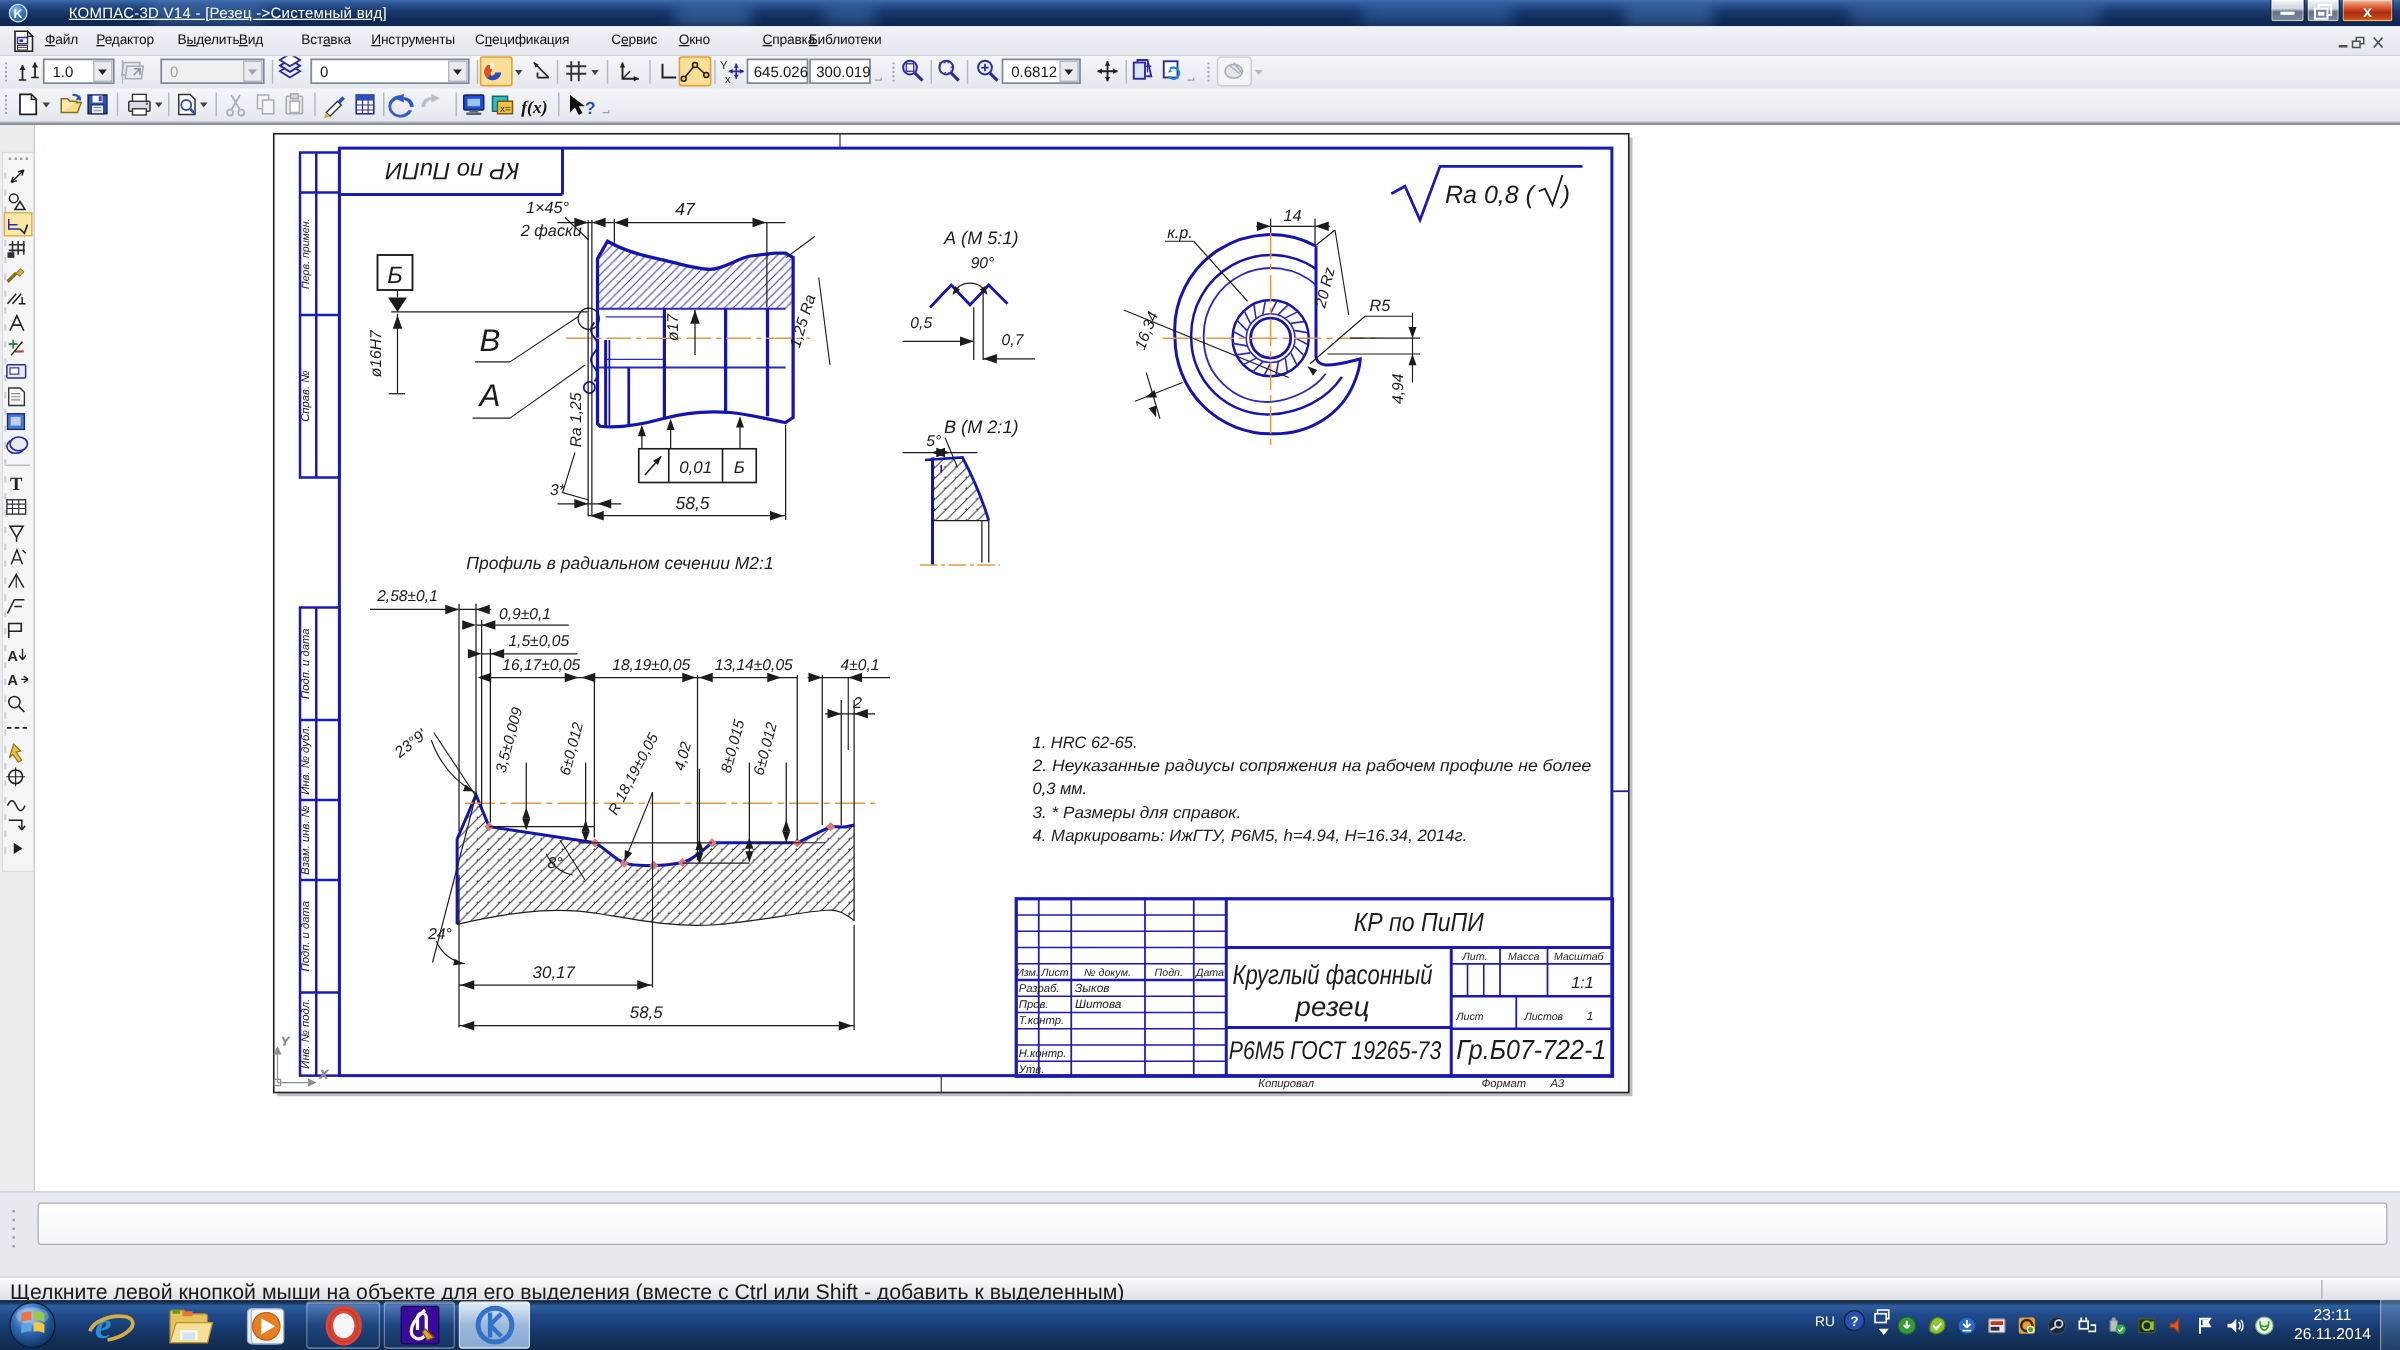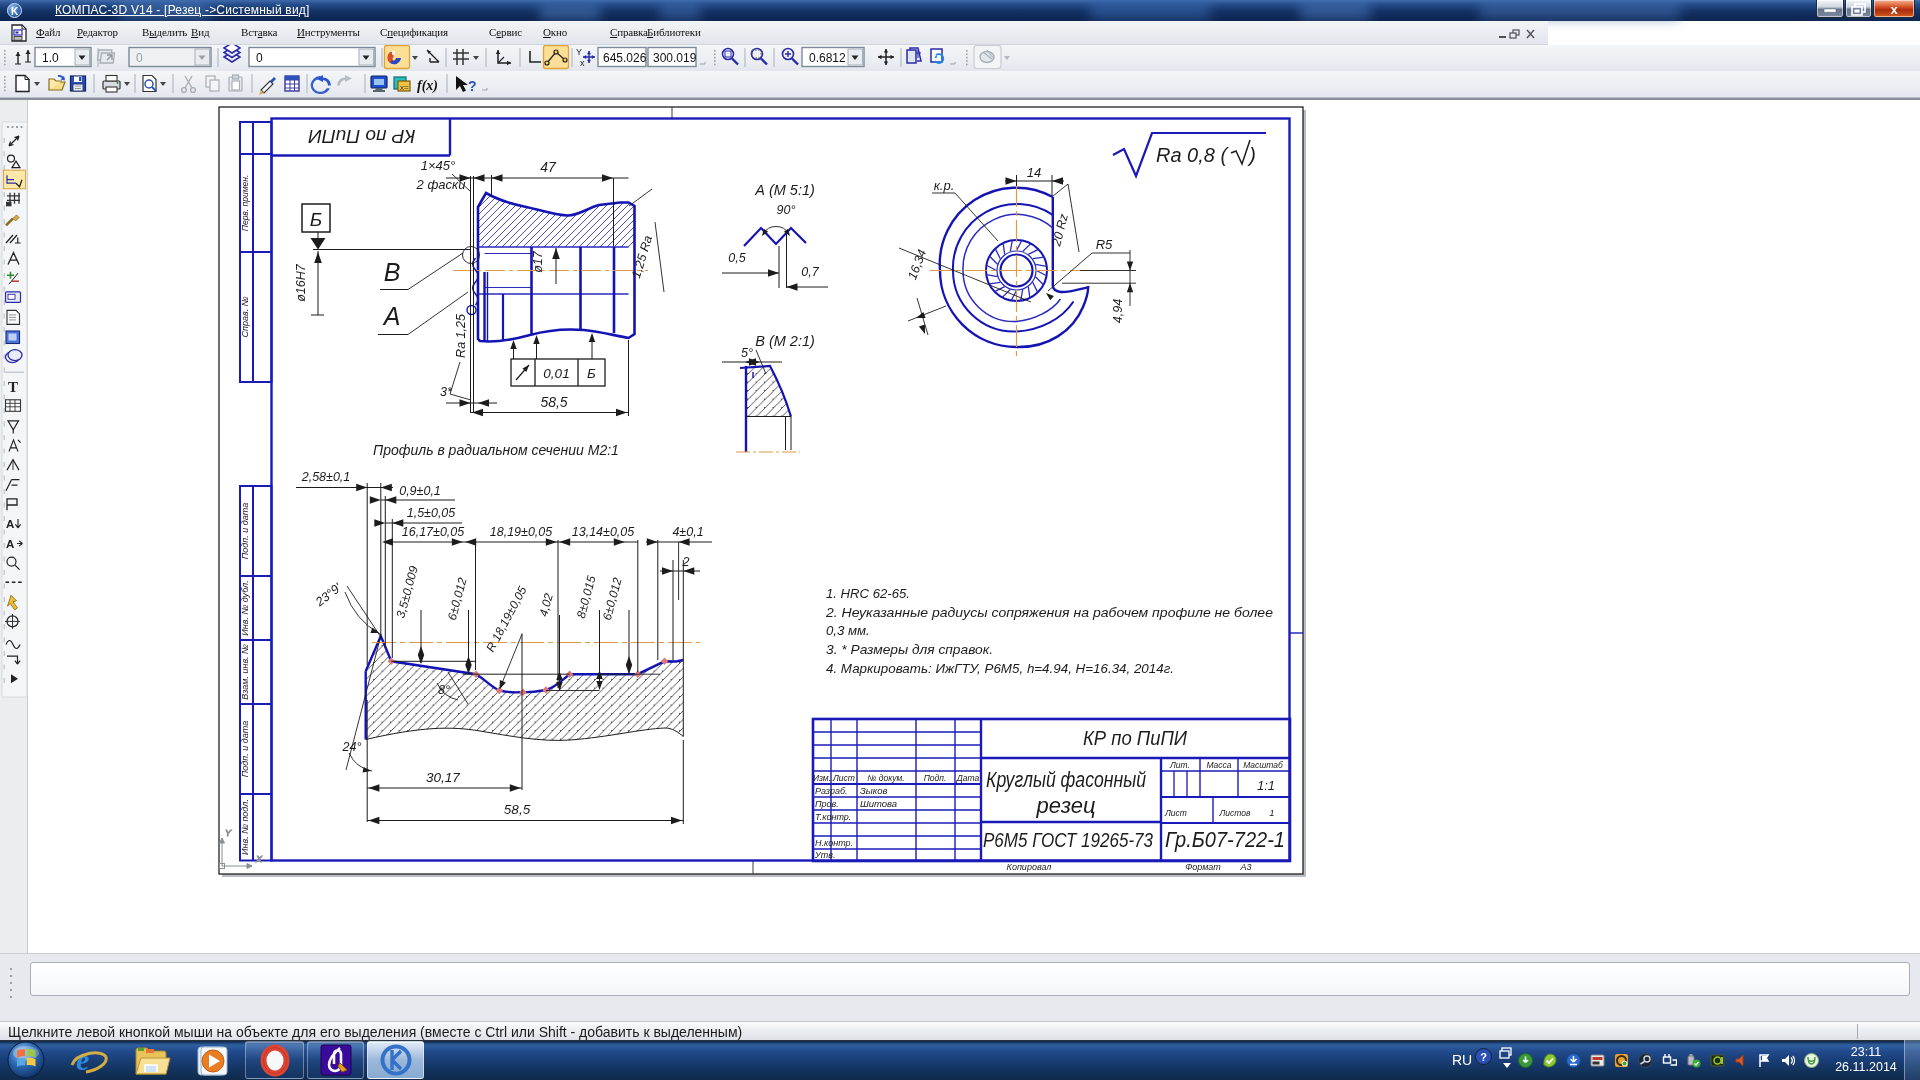--- a/index.html
+++ b/index.html
@@ -11,37 +11,37 @@
   #tico { position:absolute; left:7px; top:3px; width:15px; height:15px; border-radius:50%;
     background:radial-gradient(circle at 35% 30%, #9fc4ef 0%, #3d77c4 45%, #1c4a8e 100%); border:1px solid #d7e4f5; }
   .winbtn { position:absolute; top:0; height:18px; border:1px solid #1d2a3a; border-top:none;
     box-shadow:inset 0 0 0 1px rgba(255,255,255,.55); }
   #btnmin { left:1816px; width:28px; border-radius:0 0 3px 3px;
     background:linear-gradient(180deg,#f4f7fb 0%,#cfd6e0 40%,#8d98a9 50%,#67758c 55%,#7d8ba0 100%); }
   #btnmax { left:1845px; width:27px; border-radius:0 0 3px 3px;
     background:linear-gradient(180deg,#f4f7fb 0%,#cfd6e0 40%,#8d98a9 50%,#67758c 55%,#7d8ba0 100%); }
   #btncls { left:1873px; width:42px; border-radius:0 0 3px 3px;
     background:linear-gradient(180deg,#f4b396 0%,#e06b41 30%,#c43b16 50%,#a52e10 58%,#c04414 82%,#dd6420 100%); }
-  #menubar { position:absolute; left:0; top:21px; width:1548px; height:24px;
-    background:linear-gradient(180deg,#f2f4f7 0%,#e8ebf0 60%,#e2e6ec 100%); border-bottom:1px solid #d0d4db;font-family:Liberation Serif, serif; }
+  #menubar { position:absolute; left:0; top:21px; width:1920px; height:24px;
+    background:linear-gradient(180deg,#f2f4f7 0%,#e8ebf0 60%,#e2e6ec 100%); border-bottom:1px solid #d0d4db; }
   .mi { position:absolute; top:5px; font-size:11px; letter-spacing:-0.15px; color:#111; }
   .mi u { text-decoration:underline; }
   #mdibtns { position:absolute; right:10px; top:8px; }
   .tbrow { position:absolute; left:0; width:1920px; height:26px; background:linear-gradient(180deg,#f4f6f9 0%,#e9ecf1 70%,#e3e7ed 100%); }
   #tb1 { top:45px; }
   #tb2 { top:71px; }
   #canvasband { position:absolute; left:0; top:98px; width:1920px; height:2px; background:#8a9099; }
   #canvas { position:absolute; left:28px; top:100px; width:1892px; height:853px; background:#ffffff; }
   #leftbar { position:absolute; left:0; top:100px; width:28px; height:853px; background:#ebedef; border-right:1px solid #c7cbd1; }
   #propband { position:absolute; left:0; top:953px; width:1920px; height:68px; background:#e6e9ee; border-top:1px solid #c9cdd4; }
   #propbox { position:absolute; left:30px; top:8px; width:1880px; height:34px; background:linear-gradient(180deg,#ffffff,#f4f6f9);
     border:1px solid #aab0b9; border-radius:3px; }
   #statusbar { position:absolute; left:0; top:1021px; width:1920px; height:19px;
     background:linear-gradient(180deg,#fbfcfd 0%,#e9ecf0 55%,#dde1e7 100%); border-top:1px solid #c3c8cf;
-    font-size:14px; color:#1a1a1a; }
+    font-size:17px; color:#1a1a1a; }
   #statusbar span { position:absolute; left:8px; top:2px; }
   #statussep { position:absolute; left:1857px; top:2px; width:1px; height:15px; background:#a8adb5; }
   #taskbar { position:absolute; left:0; top:1040px; width:1920px; height:40px;
     background:linear-gradient(180deg,#35342f 0%,#122c52 4%,#2f5f9f 12%,#20498a 30%,#183c72 55%,#123159 80%,#0f2a4d 100%); }
 </style>
 </head>
 <body>
 
 <div id="titlebar">
   <div class="patch" style="left:120px;top:2px;width:90px;height:18px;background:#4e7ec0;"></div>
@@ -910,21 +910,21 @@
 <rect x="1" y="1" width="30" height="30" rx="2" fill="none" stroke="#1d0550"></rect>
 <path d="M20,4 C13,10 9,16 9,21 a6,6 0 0 0 12,0 V10 a3.5,3.5 0 0 0 -7,0 V20" stroke="#f8f8fa" stroke-width="2.6" fill="none"></path>
 <path d="M20,19 l7,7 -5,2 -4,-6 z" fill="#e8a21a" stroke="#8a5a08"></path>
 </svg>
 <div style="position:absolute;left:367px;top:1px;width:57px;height:38px;border:1px solid rgba(255,255,255,0.5);border-radius:3px;background:linear-gradient(180deg,rgba(235,243,252,0.95),rgba(180,205,235,0.85) 50%,rgba(150,185,225,0.9));box-shadow:inset 0 1px 0 rgba(255,255,255,0.7)"></div>
 <svg style="position:absolute;left:380px;top:4px" width="32" height="32" viewBox="0 0 32 32">
 <circle cx="16" cy="16" r="13.5" fill="none" stroke="#3272c8" stroke-width="4"></circle>
 <path d="M12,6 v20 M12,16 l9,-9 M12,16 l9,9" stroke="#3272c8" stroke-width="3.4" fill="none"></path>
 </svg>
 </div>
-<div style="position:absolute;left:1452px;top:1052px;color:#fff;font-size:14px">RU</div>
+<div style="position:absolute;left:1452px;top:1052px;color:#fff;font-size:11px">RU</div>
 <svg style="position:absolute;left:1475px;top:1048px" width="17" height="17" viewBox="0 0 17 17">
 <circle cx="8.5" cy="8.5" r="8" fill="#2a50b8" stroke="#123"></circle>
     <text x="8.5" y="12.5" text-anchor="middle" font-size="11" font-weight="bold" fill="#fff">?</text>
   </svg>
 <svg style="position:absolute;left:1499px;top:1046px" width="16" height="26" viewBox="0 0 16 26">
 <rect x="3" y="2" width="9" height="7" fill="none" stroke="#fff" stroke-width="1.3"></rect>
     <rect x="1" y="5" width="9" height="7" fill="#1d4682" stroke="#fff" stroke-width="1.3"></rect>
 <path d="M4,17 h8 l-4,5 z" fill="#fff"></path>
   </svg>
 <svg style="position:absolute;left:1518px;top:1053px" width="15" height="15" viewBox="0 0 15 15">

